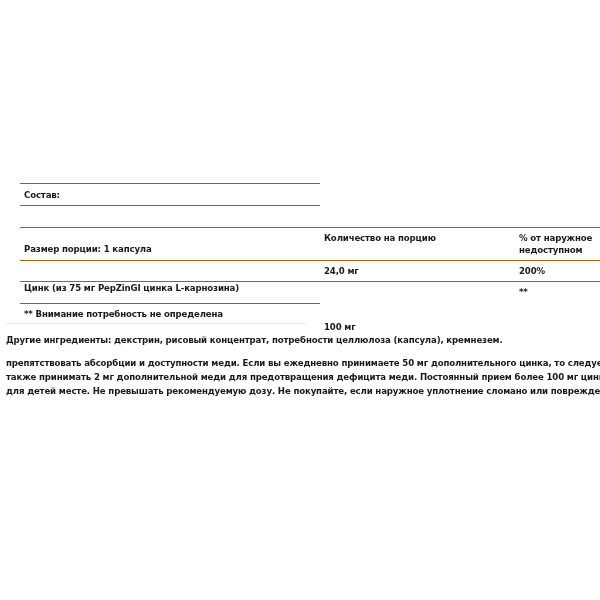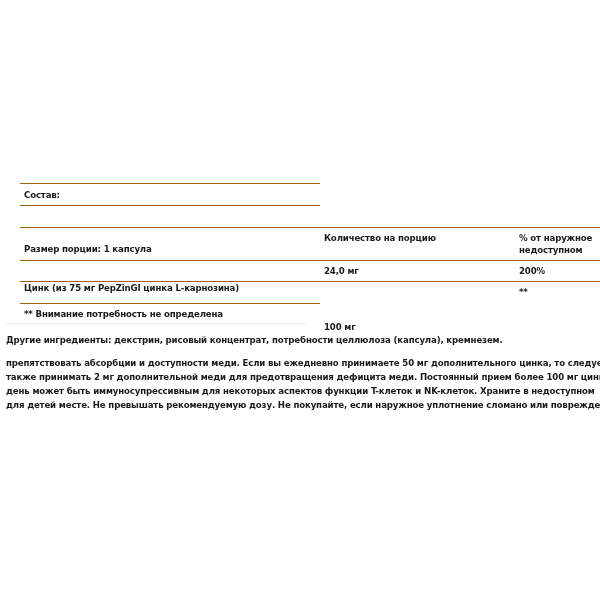--- a/index.html
+++ b/index.html
@@ -77,15 +77,14 @@
     <span class="cell c1" style="top:4px;">** Внимание потребность не определена</span>
   </div>
   <div class="bottom-line" style="top:323px;"></div>
 </div>
 
 <div class="para" style="top:333px;">Другие ингредиенты: декстрин, рисовый концентрат, потребности целлюлоза (капсула), кремнезем.</div>
 
 <div class="para" style="top:356px;">
   <div>препятствовать абсорбции и доступности меди. Если вы ежедневно принимаете 50 мг дополнительного цинка, то следует</div>
   <div>также принимать 2 мг дополнительной меди для предотвращения дефицита меди. Постоянный прием более 100 мг цинка в</div>
-  <div>день может быть иммуносупрессивным для некоторых аспектов функции T-клеток и NK-клеток. Храните в недоступном</div>
   <div>для детей месте. Не превышать рекомендуемую дозу. Не покупайте, если наружное уплотнение сломано или повреждено.</div>
 </div>
 
 </body></html>

